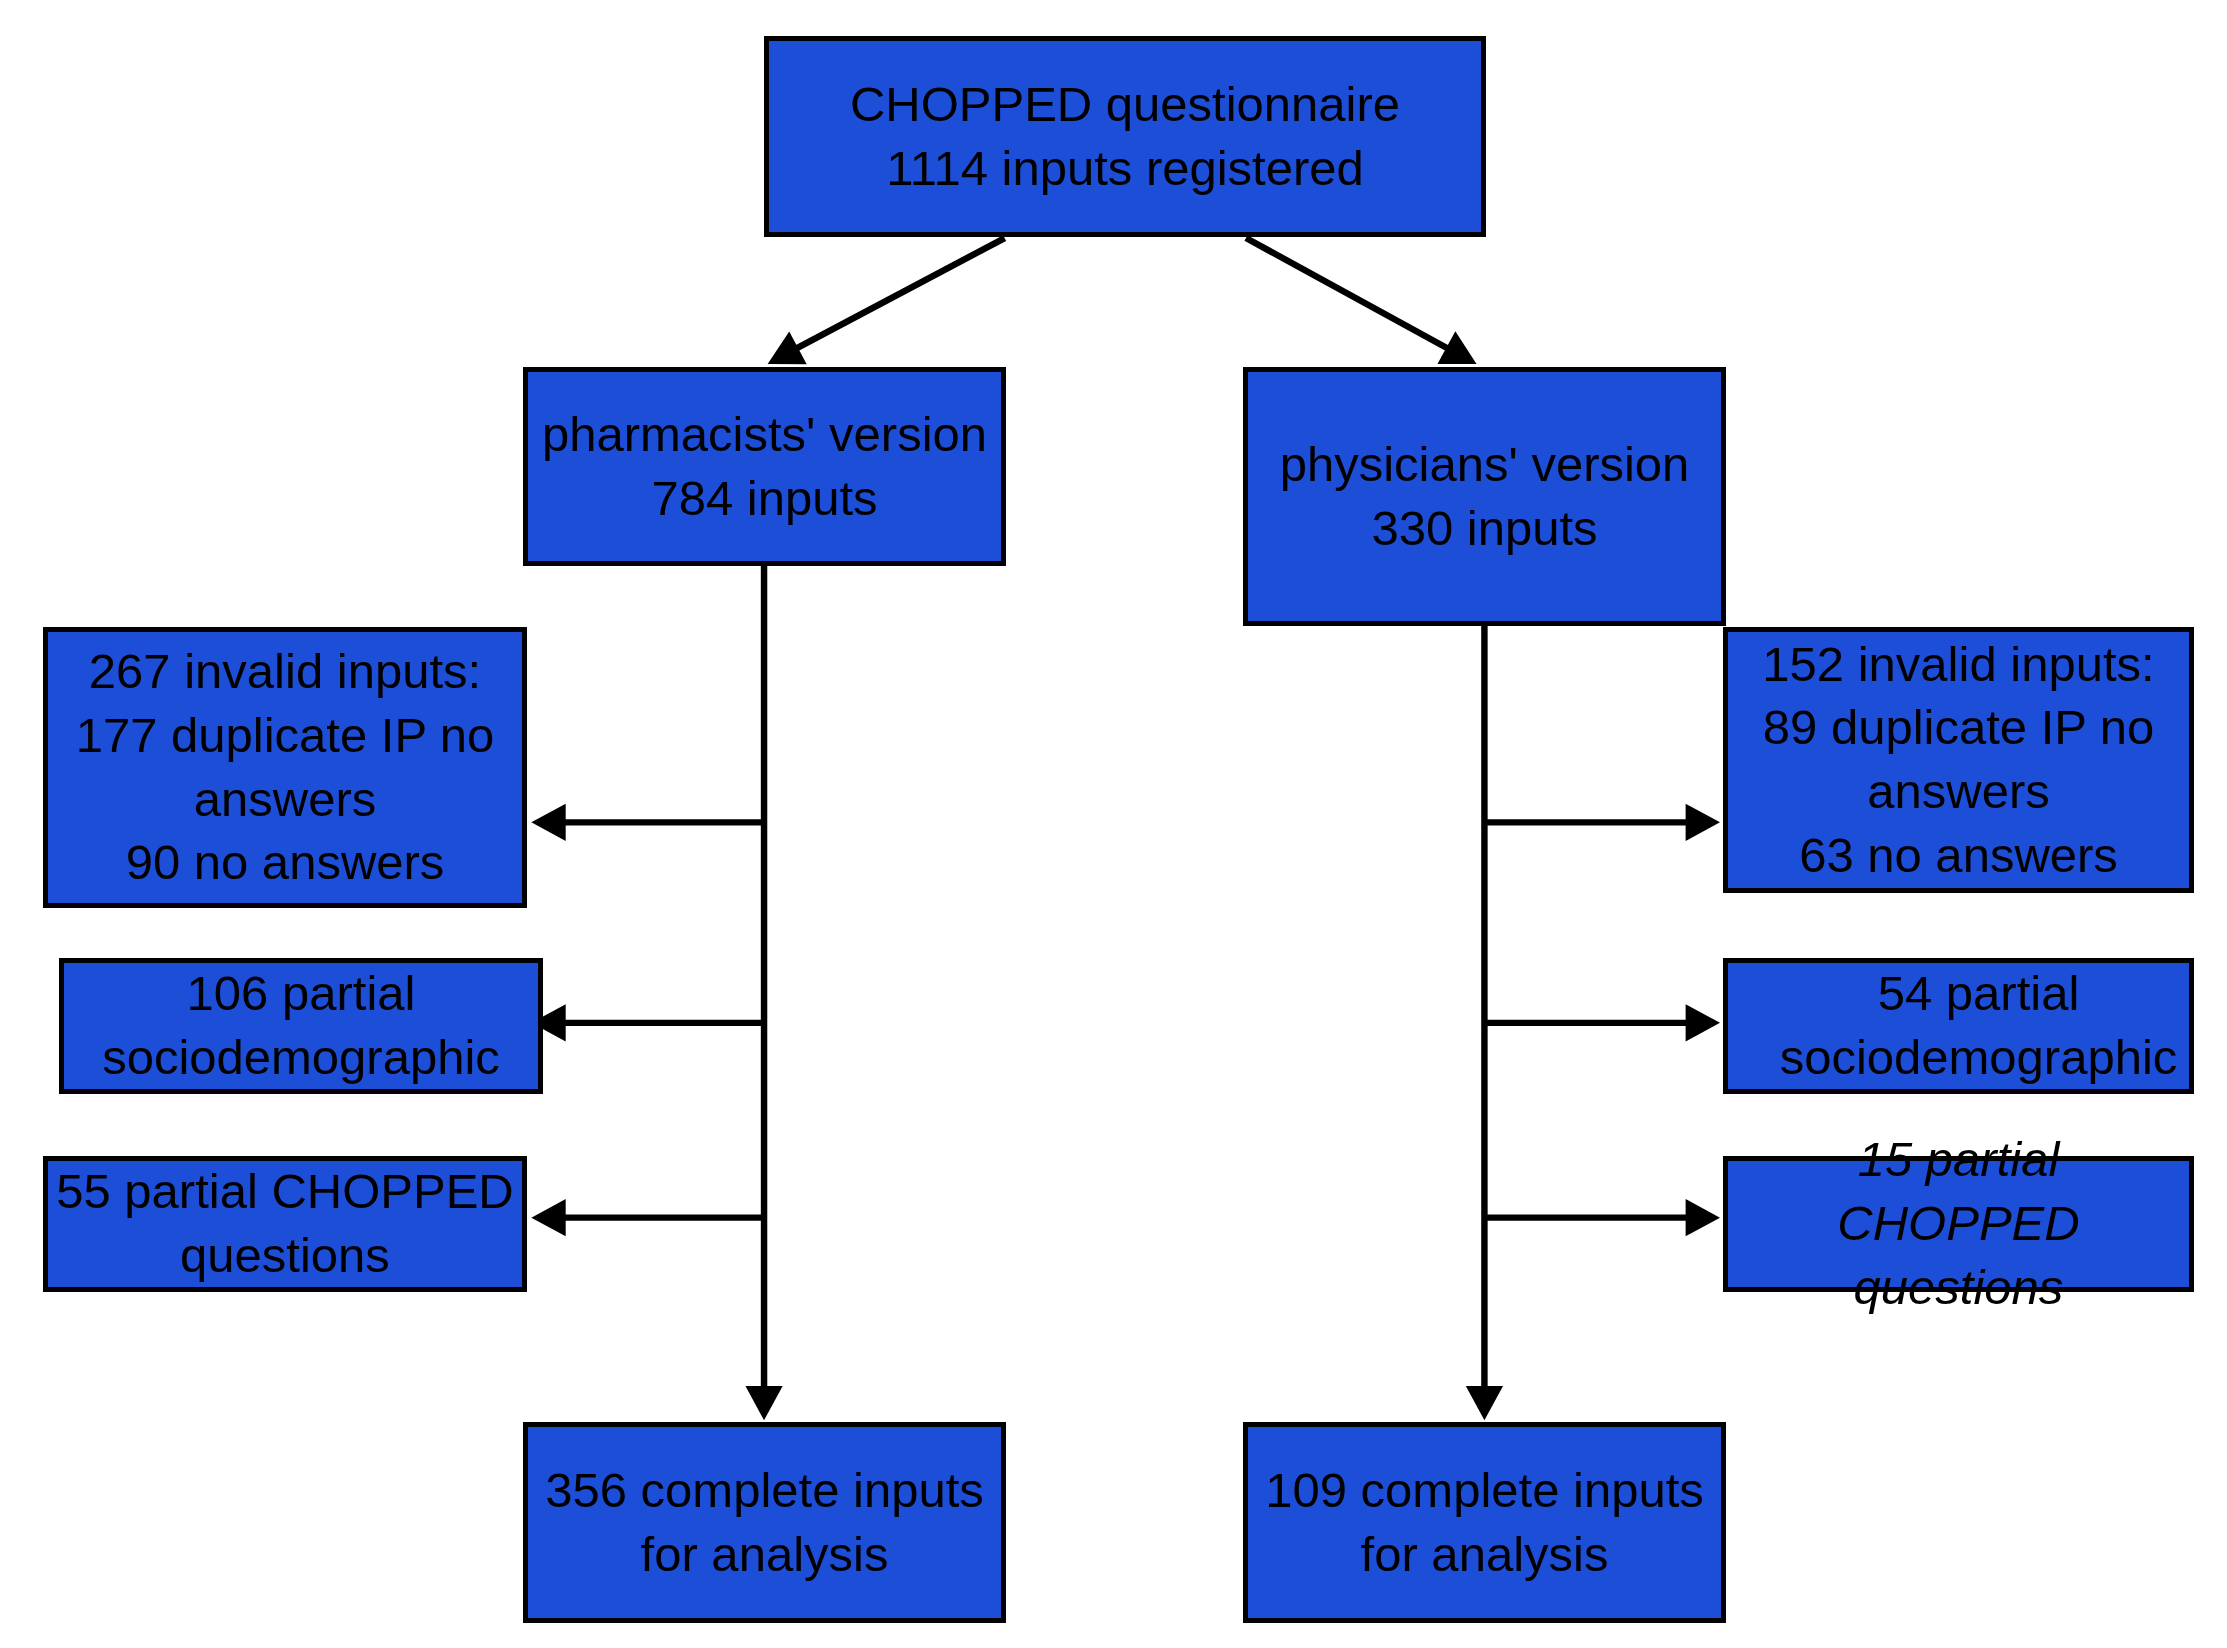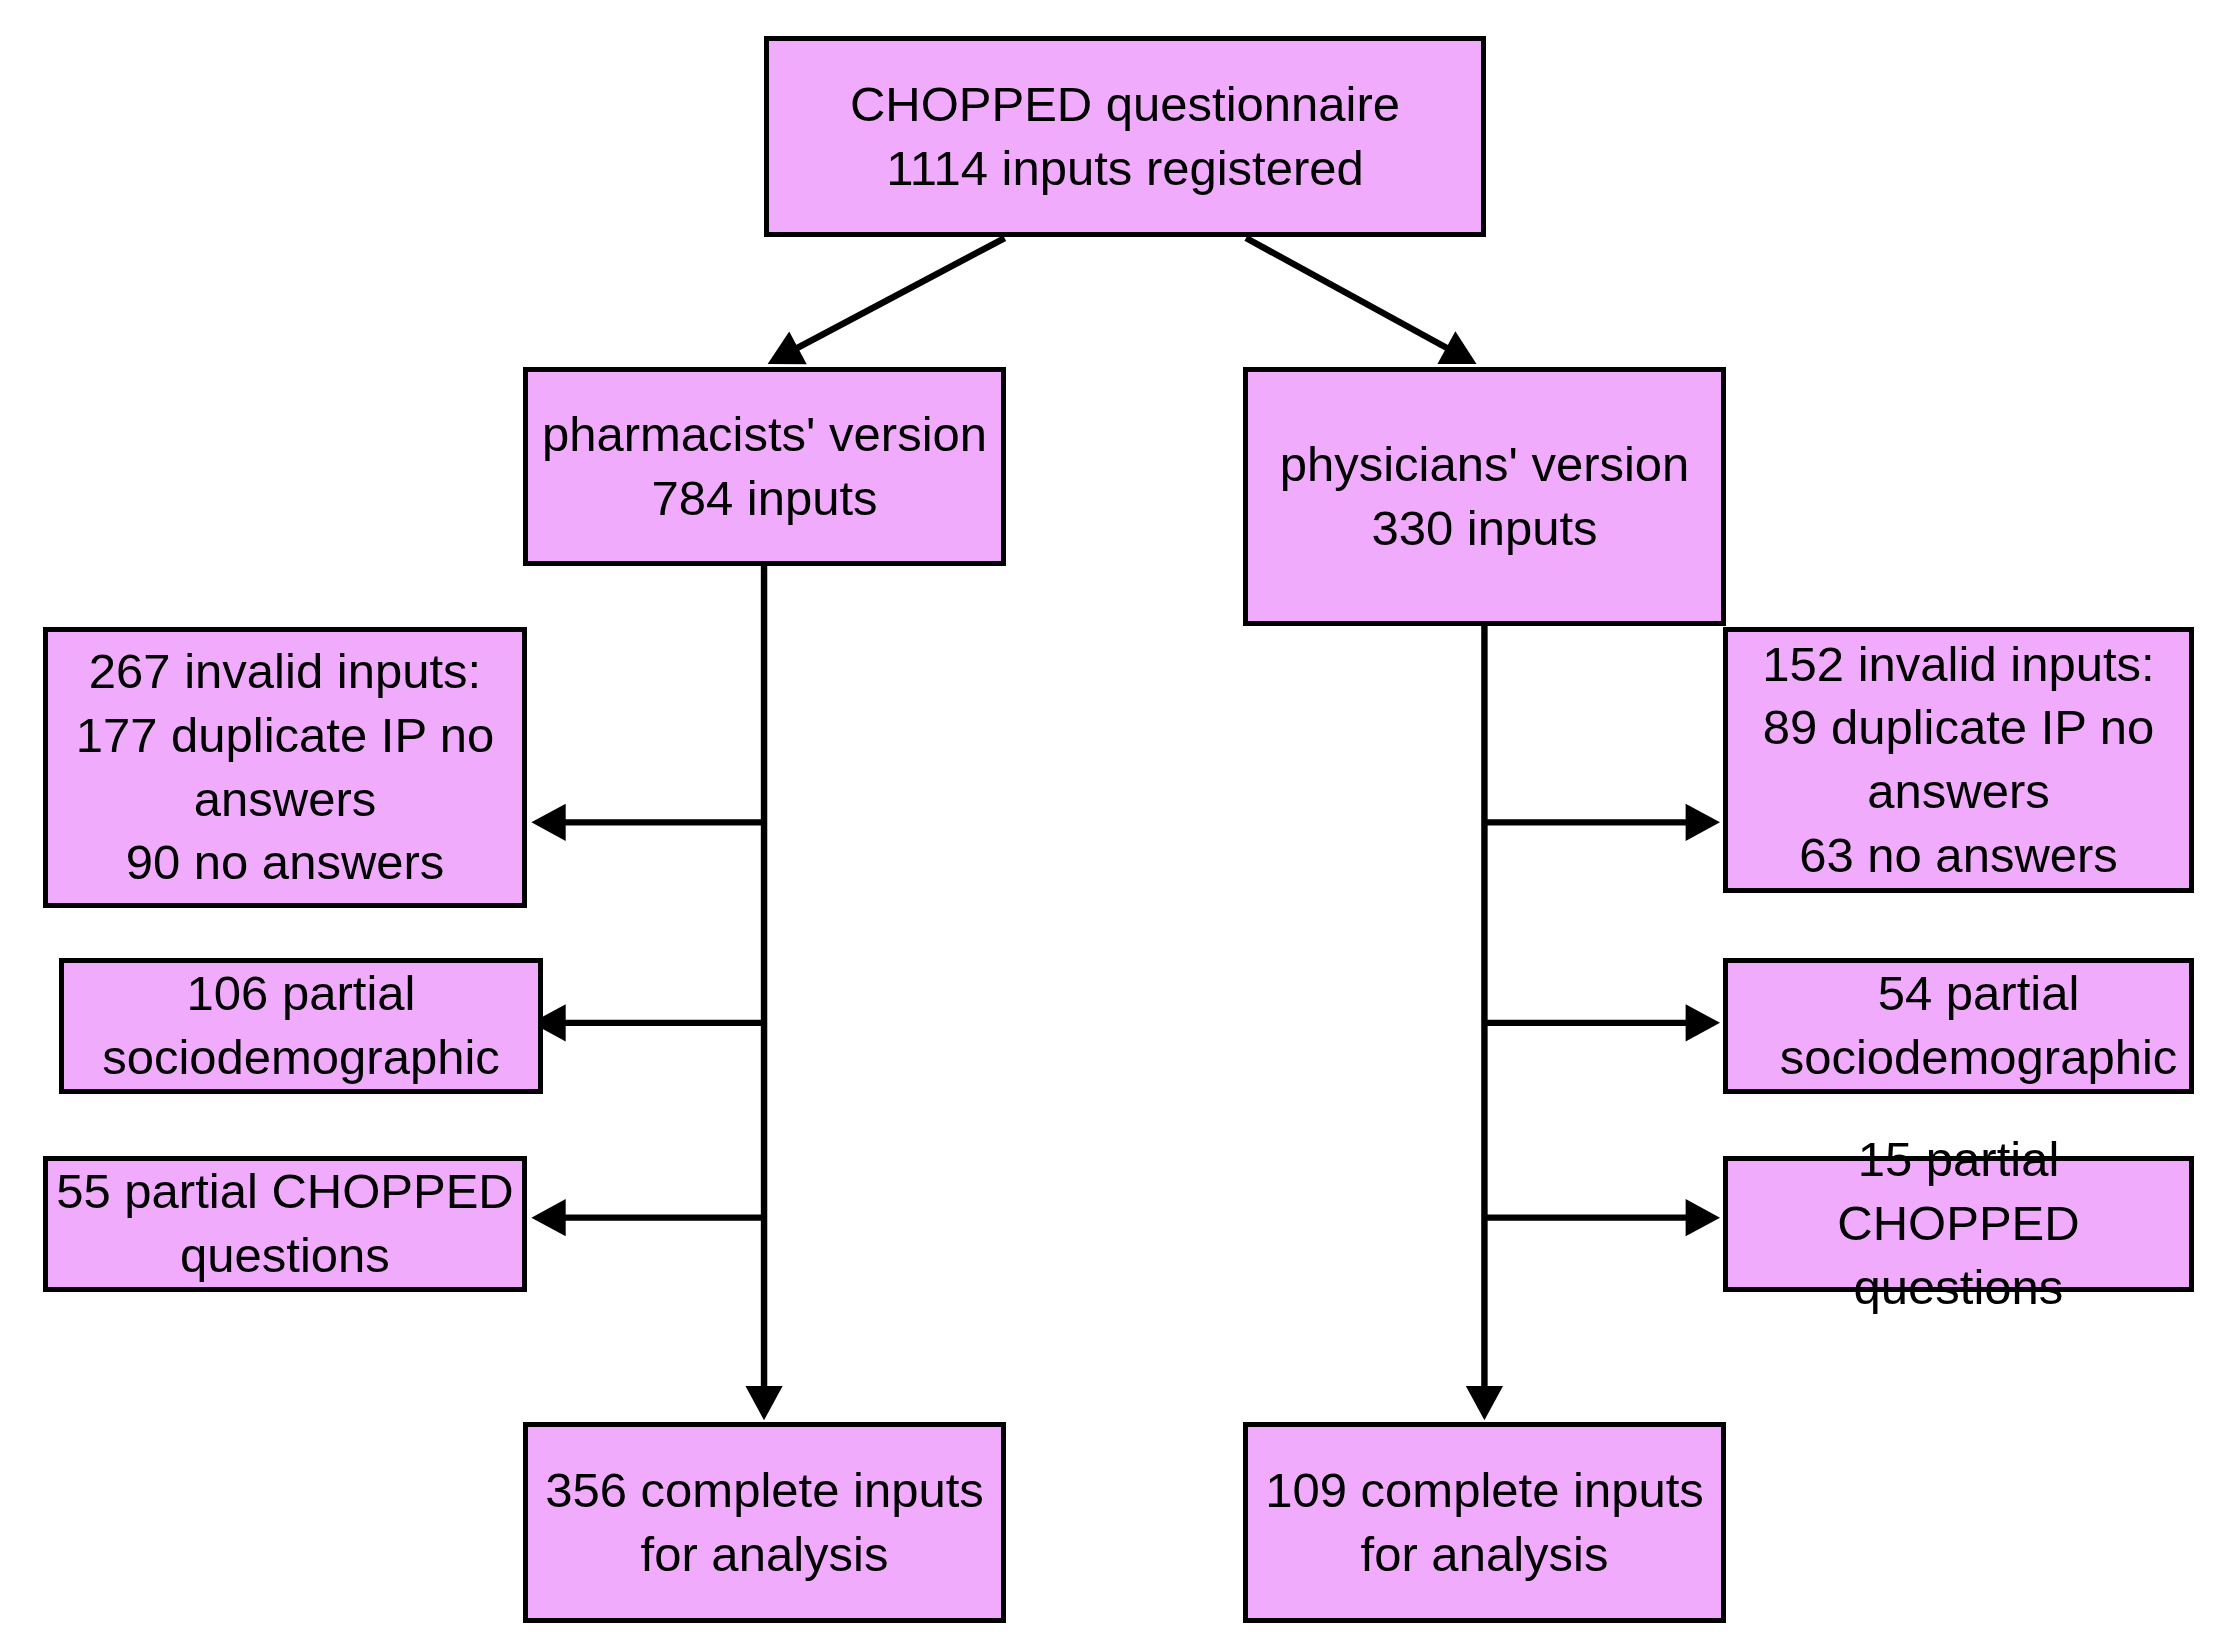--- a/index.html
+++ b/index.html
@@ -19,42 +19,42 @@
     position: absolute;
     left: 0;
     top: 0;
     width: 2227px;
     height: 1649px;
   }
   .box {
     position: absolute;
     box-sizing: border-box;
     border: 5.7px solid #000000;
-    background: #f0abfc;
+    background: #1d4ed8;
     display: flex;
     align-items: center;
     justify-content: center;
     text-align: center;
   }
   .box-text {
     white-space: pre-line;
     font-size: 49px;
     line-height: 1.3;
     padding: 0 2.9px;
   }
   
   #box-root            { left: 764px; top: 36px;   width: 722px; height: 201px; }
   #box-pharm           { left: 523px;  top: 367px;  width: 483px;  height: 199px; }
   #box-phys            { left: 1243px; top: 367px;  width: 483px;  height: 259px; }
   #box-pharm-invalid   { left: 43px;   top: 627px;  width: 484px;  height: 281px; }
   #box-pharm-socio     { left: 59px;   top: 958px; width: 484px;  height: 136px; }
   #box-pharm-chopped   { left: 43px;   top: 1156px; width: 484px;  height: 136px; }
   #box-phys-invalid    { left: 1723px; top: 627px;  width: 471px;  height: 266px; }
   #box-phys-socio      { left: 1723px; top: 958px; width: 471px;  height: 136px; padding-left: 40px; }
-  #box-phys-chopped    { left: 1723px; top: 1156px; width: 471px;  height: 136px; }
+  #box-phys-chopped    { left: 1723px; top: 1156px; width: 471px;  height: 136px; font-style: italic; }
   #box-pharm-complete  { left: 523px;  top: 1422px; width: 483px;  height: 201px; }
   #box-phys-complete   { left: 1243px; top: 1422px; width: 483px;  height: 201px; }
 </style>
 </head>
 <body>
 
 <div id="canvas">
 
   <svg id="connectors" viewBox="0 0 3110 2302" xmlns="http://www.w3.org/2000/svg">
     <g stroke="#000000" stroke-width="9" fill="#000000">

